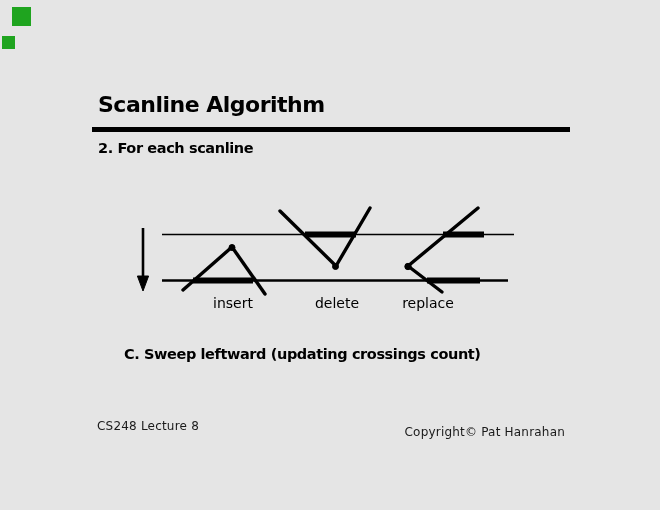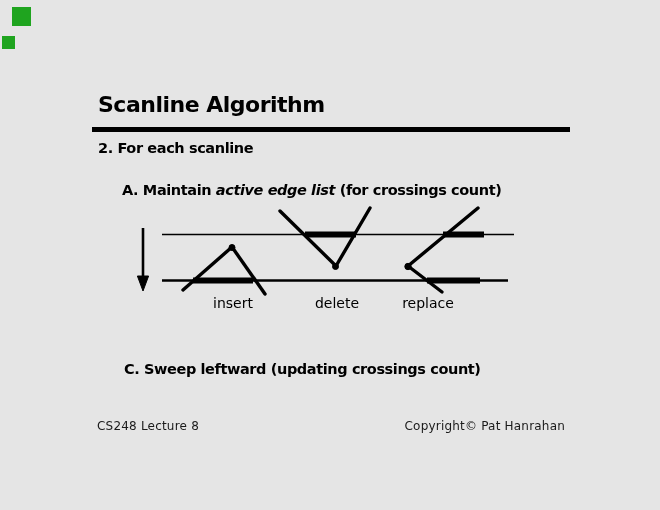--- a/index.html
+++ b/index.html
@@ -22,59 +22,56 @@
     width: 478px; height: 5px; background: #000000;
   }
   .body-line {
     position: absolute;
     font-size: 14.5px; font-weight: bold; letter-spacing: -0.4px;
     white-space: nowrap;
   }
   .line-2 { left: 98px;  top: 140px; }
   .line-a { left: 122px; top: 182px; }
   .line-b { left: 124px; top: 336px; }
-  .line-c { left: 124px; top: 361px; }
+  .line-c { left: 124px; top: 346px; }
   .em { font-style: italic; }
   .diagram-svg { position: absolute; left: 0; top: 0; }
   .diagram-svg line, .diagram-svg polygon, .diagram-svg circle { stroke: #000; }
   .edge { stroke-width: 3.4; stroke-linecap: round; fill: none; }
   .thin-line { stroke-width: 1.6; }
   .base-line { stroke-width: 2.6; }
   .span-bar { stroke-width: 6; }
   .vertex-dot { fill: #000; stroke: none; }
   .diag-label {
     font-family: "DejaVu Sans", "Liberation Sans", sans-serif;
     font-size: 14px; font-weight: 500; fill: #000;
   }
   .footer-note {
     position: absolute; top: 419px;
     font-size: 12px; letter-spacing: 0.2px; color: #1a1a1a;
     white-space: nowrap;
   }
   .footer-left  { left: 97px; }
-  .footer-right { right: 95px; }
+  .footer-right { right: 95px; margin-top: 6px; }
 </style>
 </head>
 <body>
 
 <div class="slide">
 
   <svg class="deco-squares" width="40" height="56" viewBox="0 0 40 56">
     <rect x="12" y="7" width="19" height="19" fill="#1FA41F"></rect>
     <rect x="2" y="36" width="13" height="13" fill="#1FA41F"></rect>
   </svg>
 
   <div class="page-title">Scanline Algorithm</div>
   <div class="title-rule"></div>
 
   <div class="body-line line-2">2. For each scanline</div>
 
-  <div class="body-line line-a">
-    <span>A. Maintain </span><span class="em">active edge list</span><span> (for crossings count)</span>
-  </div>
 
 
   <div class="body-line line-c">C. Sweep leftward (updating crossings count)</div>
 
   <svg class="diagram-svg" width="660" height="510" viewBox="0 0 660 510">
 
     <g>
       <line x1="143" y1="228" x2="143" y2="279" stroke-width="2.6"></line>
       <polygon points="137.4,276 148.6,276 143,291" fill="#000" stroke="none"></polygon>
     </g>

